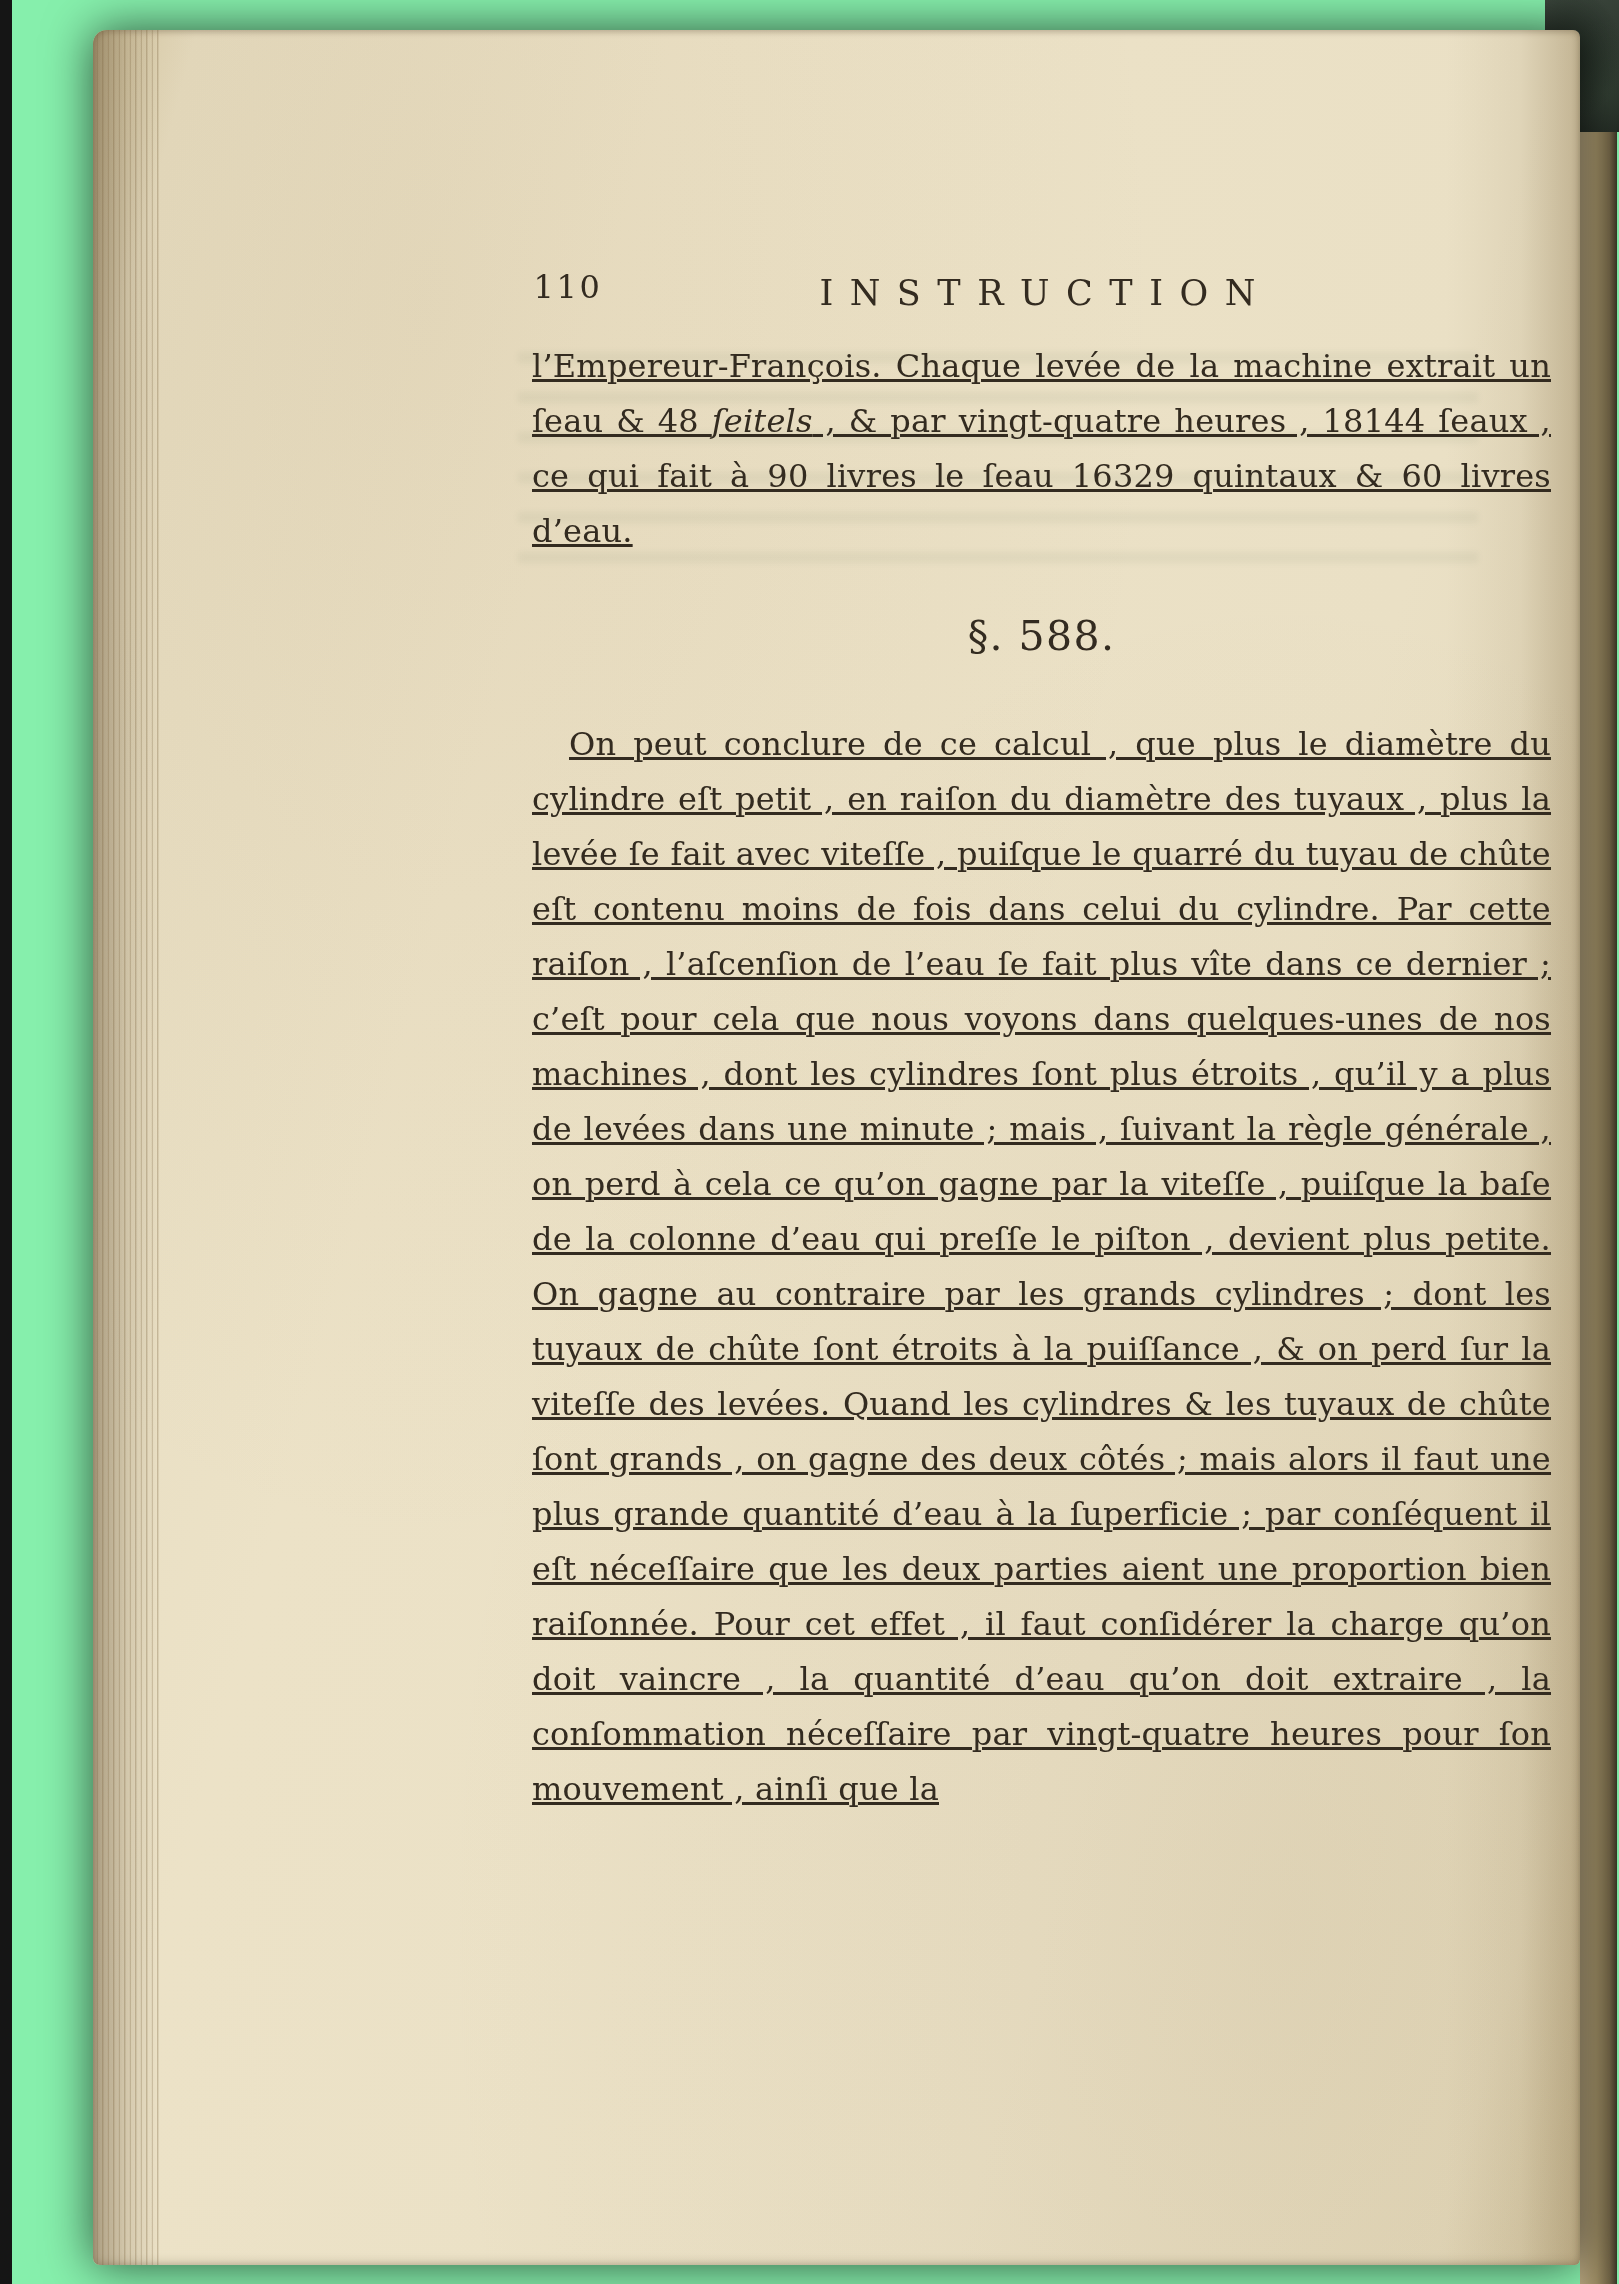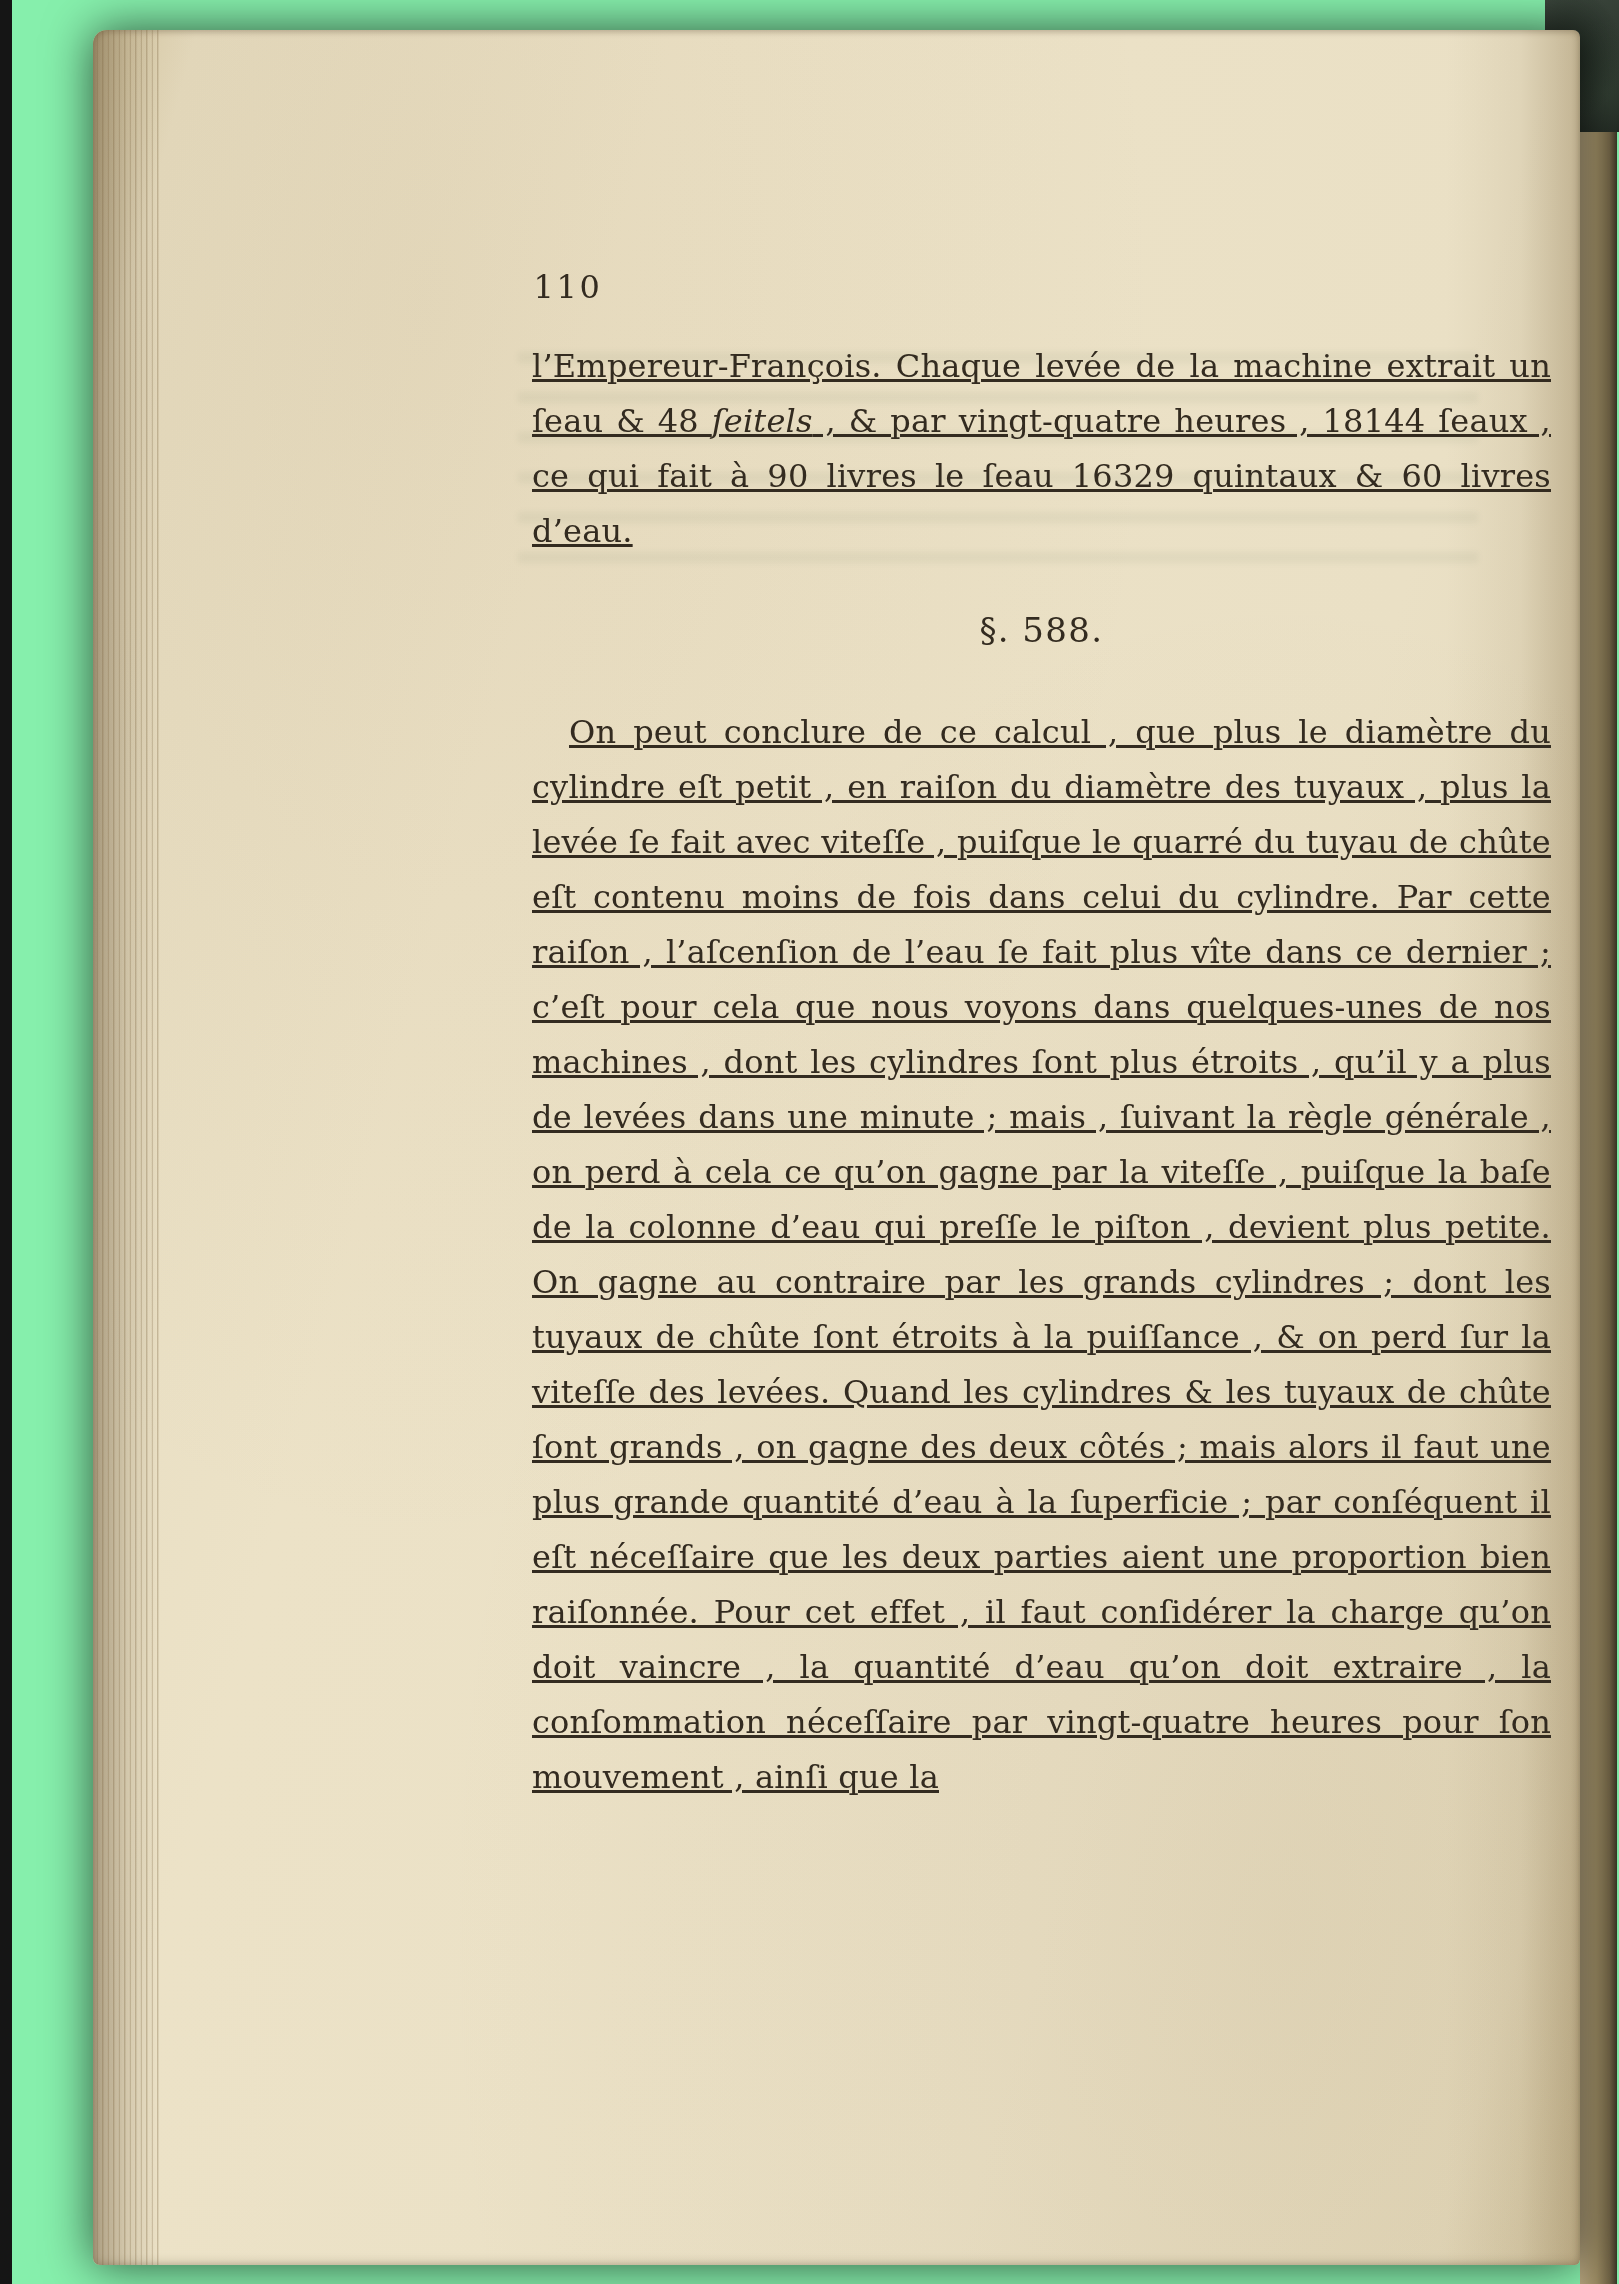--- a/index.html
+++ b/index.html
@@ -116,38 +116,39 @@
     padding-left: 8.2px;
   }
   .para { margin: 0; text-decoration: underline; }
   .para.no-indent { text-indent: 0; }
   .para.indent { text-indent: 37px; }
   .para em { font-style: italic; }
   .section {
     margin: 42px 0 45px 0;
     text-align: center;
     font-weight: normal;
-    font-size: 34px;
+    font-size: 41px;
     letter-spacing: 1.4px;
   }
 </style>
 </head>
 <body>
 
 <div class="stage">
   <div class="adjacent-edge"></div>
   <div class="cover-corner"></div>
 
   <div class="page">
     <div class="page-edges"></div>
     <div class="bleed"></div>
 
     <div class="content">
       <div class="header-row">
         <span class="page-number">110</span>
+        <span class="running-title">INSTRUCTION</span>
       </div>
 
       <p class="para no-indent"><span>l’Empereur-François. Chaque levée de la machine extrait un ſeau &amp; 48 </span><em>ſeitels</em><span> , &amp; par vingt-quatre heures , 18144 ſeaux , ce qui fait à 90 livres le ſeau 16329 quintaux &amp; 60 livres d’eau.</span></p>
 
       <h2 class="section">§. 588.</h2>
 
       <p class="para indent">On peut conclure de ce calcul , que plus le diamètre du cylindre eſt petit , en raiſon du diamètre des tuyaux , plus la levée ſe fait avec viteſſe , puiſque le quarré du tuyau de chûte eſt contenu moins de fois dans celui du cylindre. Par cette raiſon , l’aſcenſion de l’eau ſe fait plus vîte dans ce dernier ; c’eſt pour cela que nous voyons dans quelques-unes de nos machines , dont les cylindres ſont plus étroits , qu’il y a plus de levées dans une minute ; mais , ſuivant la règle générale , on perd à cela ce qu’on gagne par la viteſſe , puiſque la baſe de la colonne d’eau qui preſſe le piſton , devient plus petite. On gagne au contraire par les grands cylindres ; dont les tuyaux de chûte ſont étroits à la puiſſance , &amp; on perd ſur la viteſſe des levées. Quand les cylindres &amp; les tuyaux de chûte ſont grands , on gagne des deux côtés ; mais alors il faut une plus grande quantité d’eau à la ſuperficie ; par conſéquent il eſt néceſſaire que les deux parties aient une proportion bien raiſonnée. Pour cet effet , il faut conſidérer la charge qu’on doit vaincre , la quantité d’eau qu’on doit extraire , la conſommation néceſſaire par vingt-quatre heures pour ſon mouvement , ainſi que la</p>
     </div>
   </div>
 </div>

